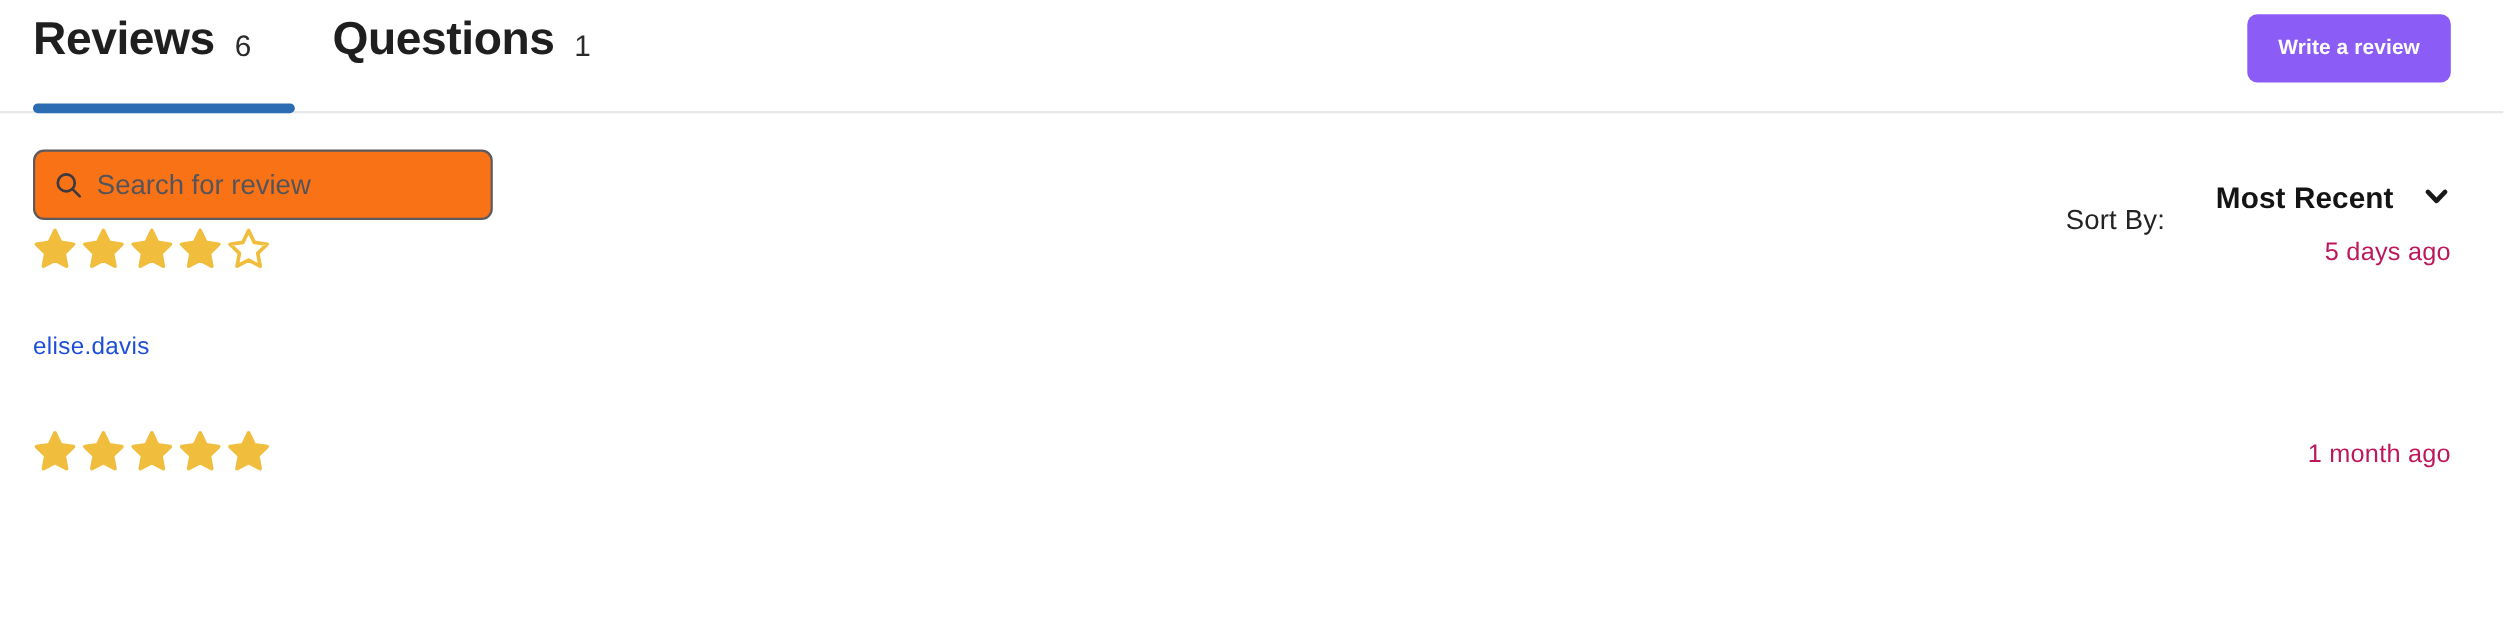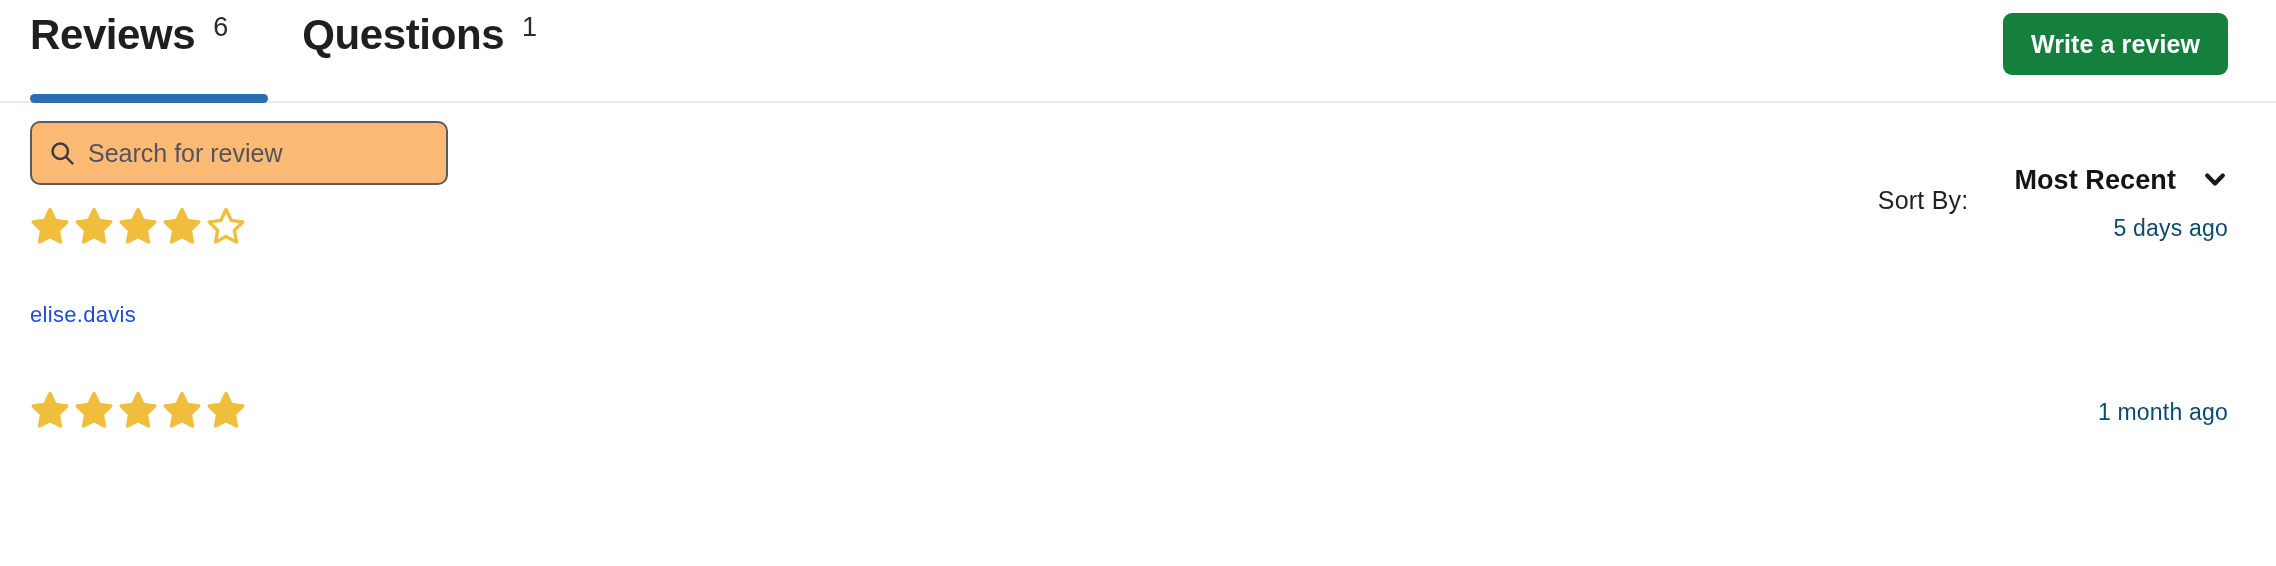--- a/index.html
+++ b/index.html
@@ -25,21 +25,21 @@
   .tabs {
     position: absolute;
     left: 30px;
     top: 14px;
     display: flex;
     align-items: baseline;
     gap: 74px;
   }
   .tab {
     display: flex;
-    align-items: flex-start;
+    align-items: flex-end;
     gap: 18px;
     cursor: pointer;
   }
   .tab-label {
     font-size: 42px;
     font-weight: bold;
     letter-spacing: -0.4px;
     color: #1f1f1f;
     line-height: 1;
   }
@@ -69,54 +69,54 @@
 
   
   .header-actions {
     position: absolute;
     top: 13px;
     right: 48px;
     display: flex;
     gap: 16px;
   }
   .btn-primary {
-    background: #15803d;
+    background: #8b5cf6;
     color: #ffffff;
     border: none;
     border-radius: 9px;
     font-family: "Liberation Sans", sans-serif;
-    font-size: 25px;
+    font-size: 19px;
     font-weight: bold;
     letter-spacing: 0.1px;
     padding: 0 28px;
     height: 62px;
     line-height: 62px;
     cursor: pointer;
     white-space: nowrap;
   }
 
   
   .filter-row {
     position: relative;
     height: 96px;
   }
   .search-box {
     position: absolute;
     left: 30px;
-    top: 17px;
+    top: 32px;
     width: 418px;
     height: 64px;
     box-sizing: border-box;
     border: 2px solid #5a5a5f;
     border-radius: 10px;
     display: flex;
     align-items: center;
     padding: 0 16px;
     gap: 12px;
-    background: #fdba74;
+    background: #f97316;
   }
   .search-icon svg { display: block; }
   .search-input {
     border: none;
     outline: none;
     font-family: "Liberation Sans", sans-serif;
     font-size: 25px;
     color: #3d3d42;
     background: transparent;
     width: 100%;
@@ -156,21 +156,21 @@
   .review-head {
     display: flex;
     align-items: center;
     justify-content: space-between;
     height: 56px;
   }
   .stars { display: flex; gap: 4px; }
   .star { display: block; }
   .review-time {
     font-size: 23px;
-    color: #0c4a6e;
+    color: #be185d;
     letter-spacing: 0.2px;
   }
   .review-author {
     font-size: 22px;
     color: #1d4ed8;
     letter-spacing: 0.3px;
     margin-top: 46px;
   }
   .review-body {
     font-size: 27px;

